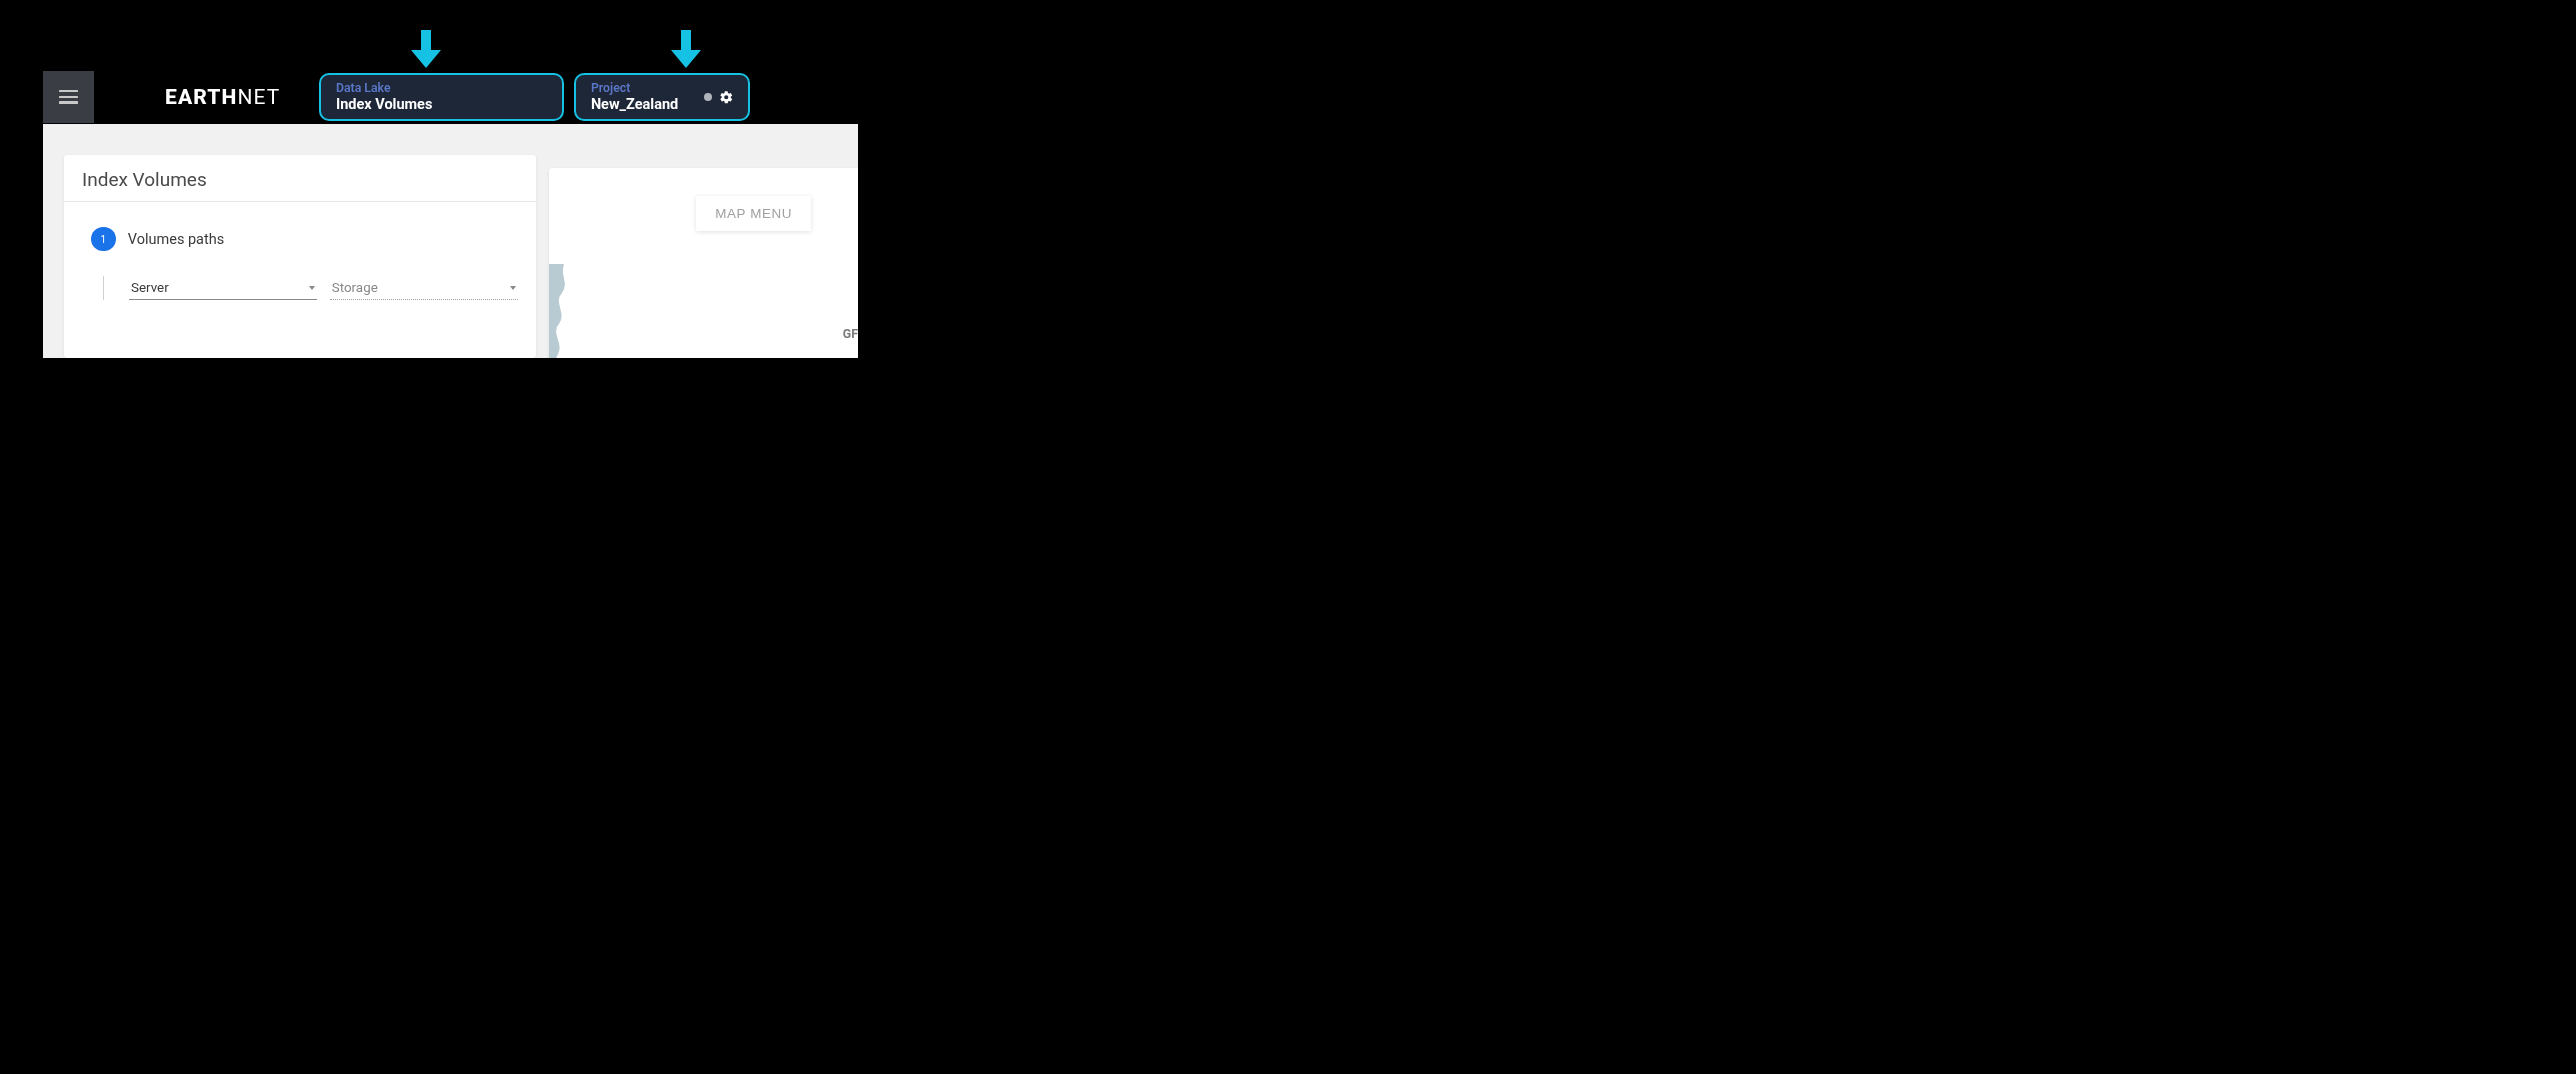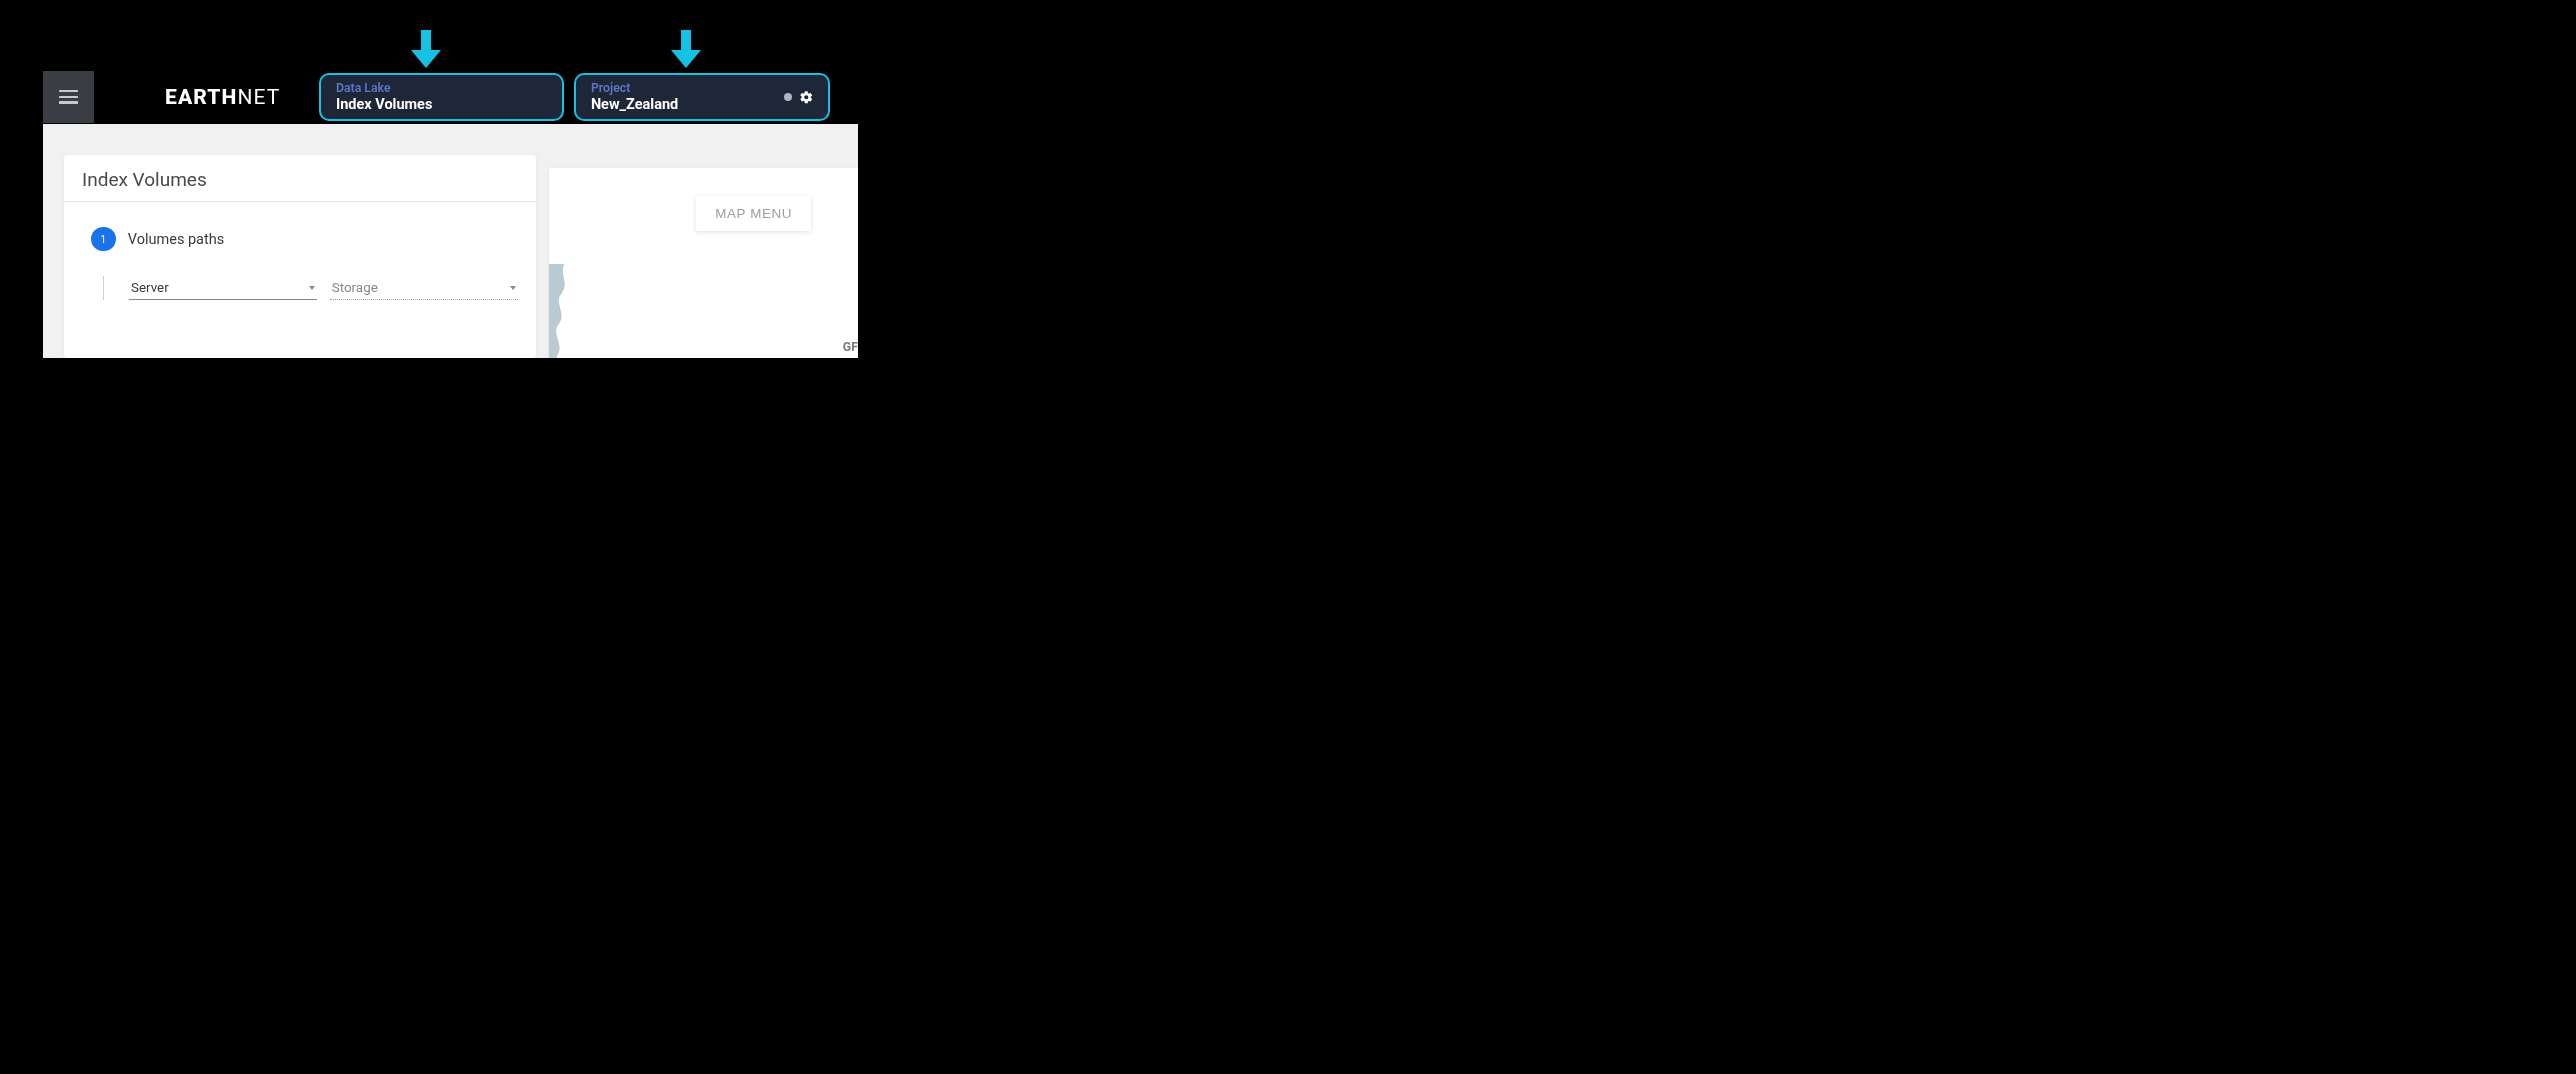--- a/index.html
+++ b/index.html
@@ -73,21 +73,21 @@
       font-weight: 600;
       margin-bottom: 1.1px;
     }
     .pill-value {
       color: #fff;
       font-size: 14.5px;
       font-weight: 700;
     }
     .pill-datalake { width: 245px; }
     .pill-project {
-      width: 256px;
+      width: 176px;
       display: flex;
       justify-content: space-between;
       align-items: center;
     }
     .pill-project-right {
       display: flex;
       align-items: center;
       gap: 7.8px;
     }
     .status-dot {
@@ -224,21 +224,21 @@
       font-size: 13.4px;
       color: #a0a0a0;
       letter-spacing: 0.6px;
       border: none;
       box-shadow: 0 1.1px 4.5px rgba(0,0,0,0.12);
       cursor: pointer;
     }
     .gp-badge {
       position: absolute;
       right: 0;
-      bottom: 4px;
+      bottom: 17px;
       font-size: 12.3px;
       font-weight: 700;
       color: #7a7a7a;
     }
     .coast {
       position: absolute;
       left: -5.6px;
       top: 95px;
       width: 100px;
       height: 145px;

